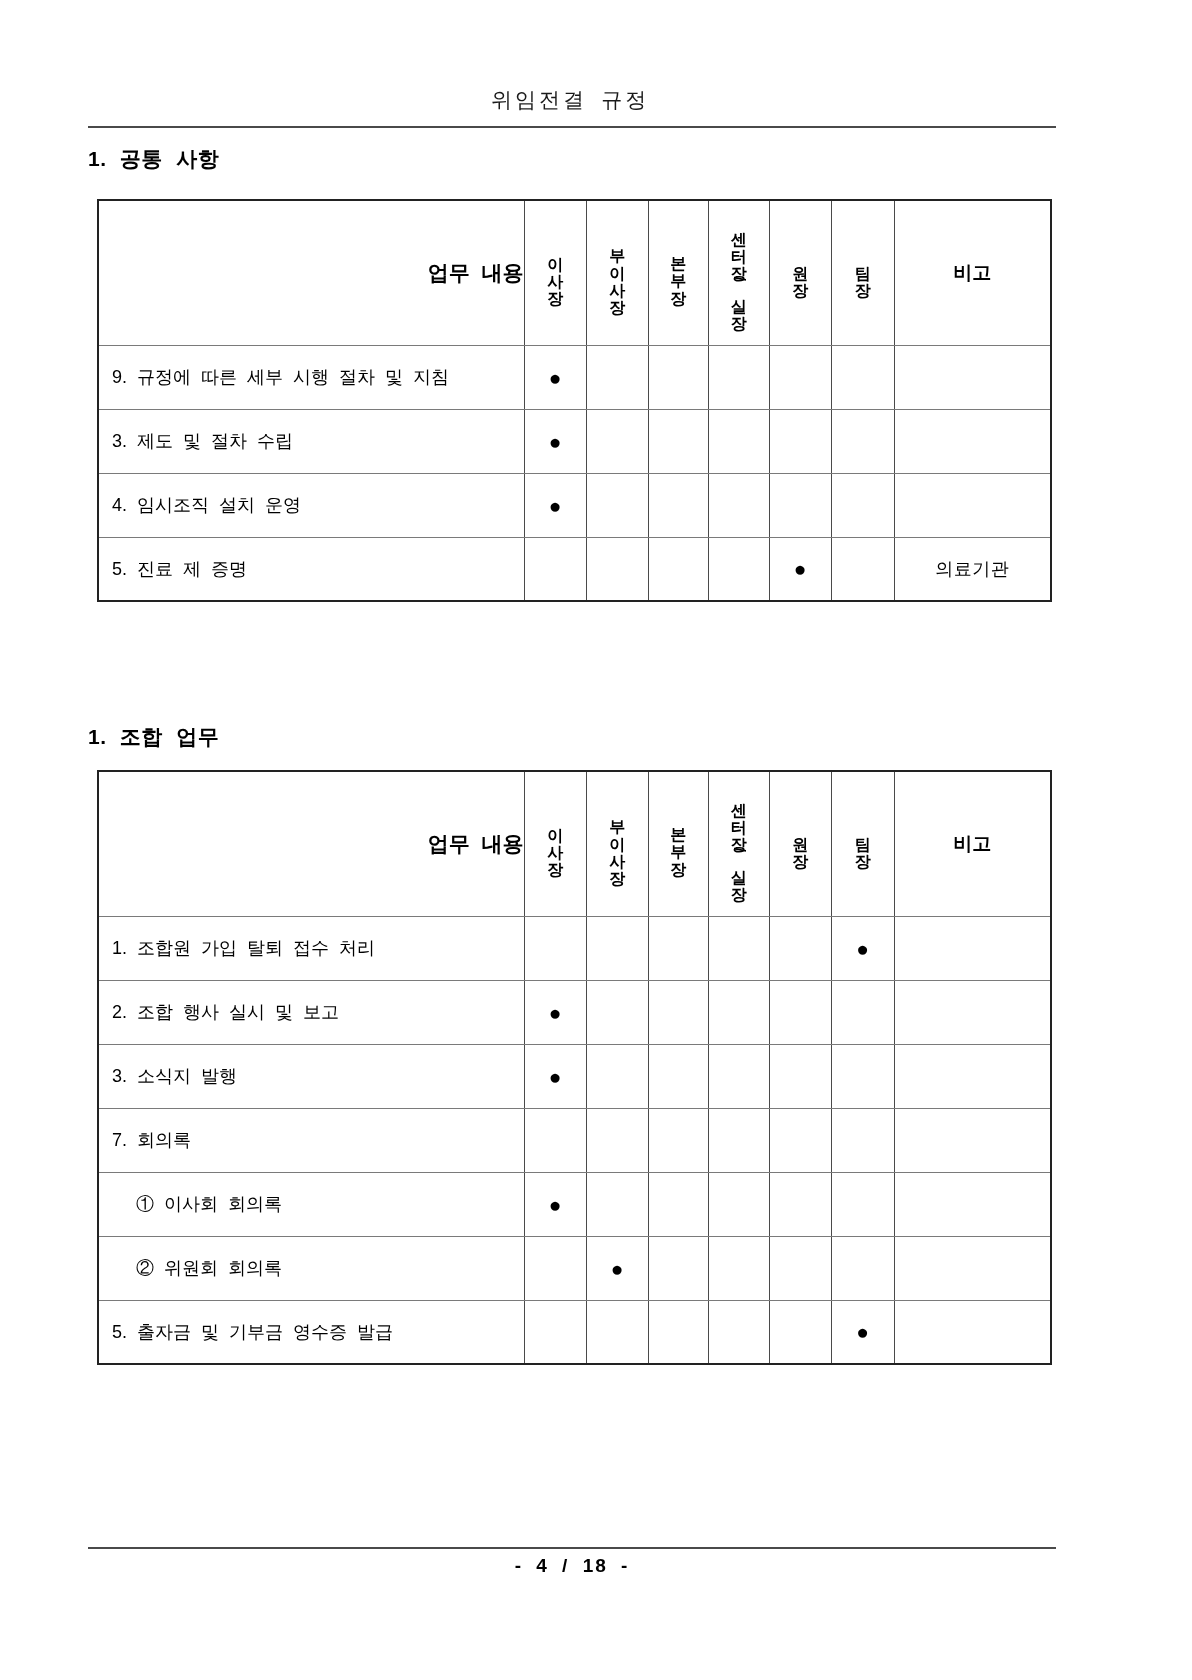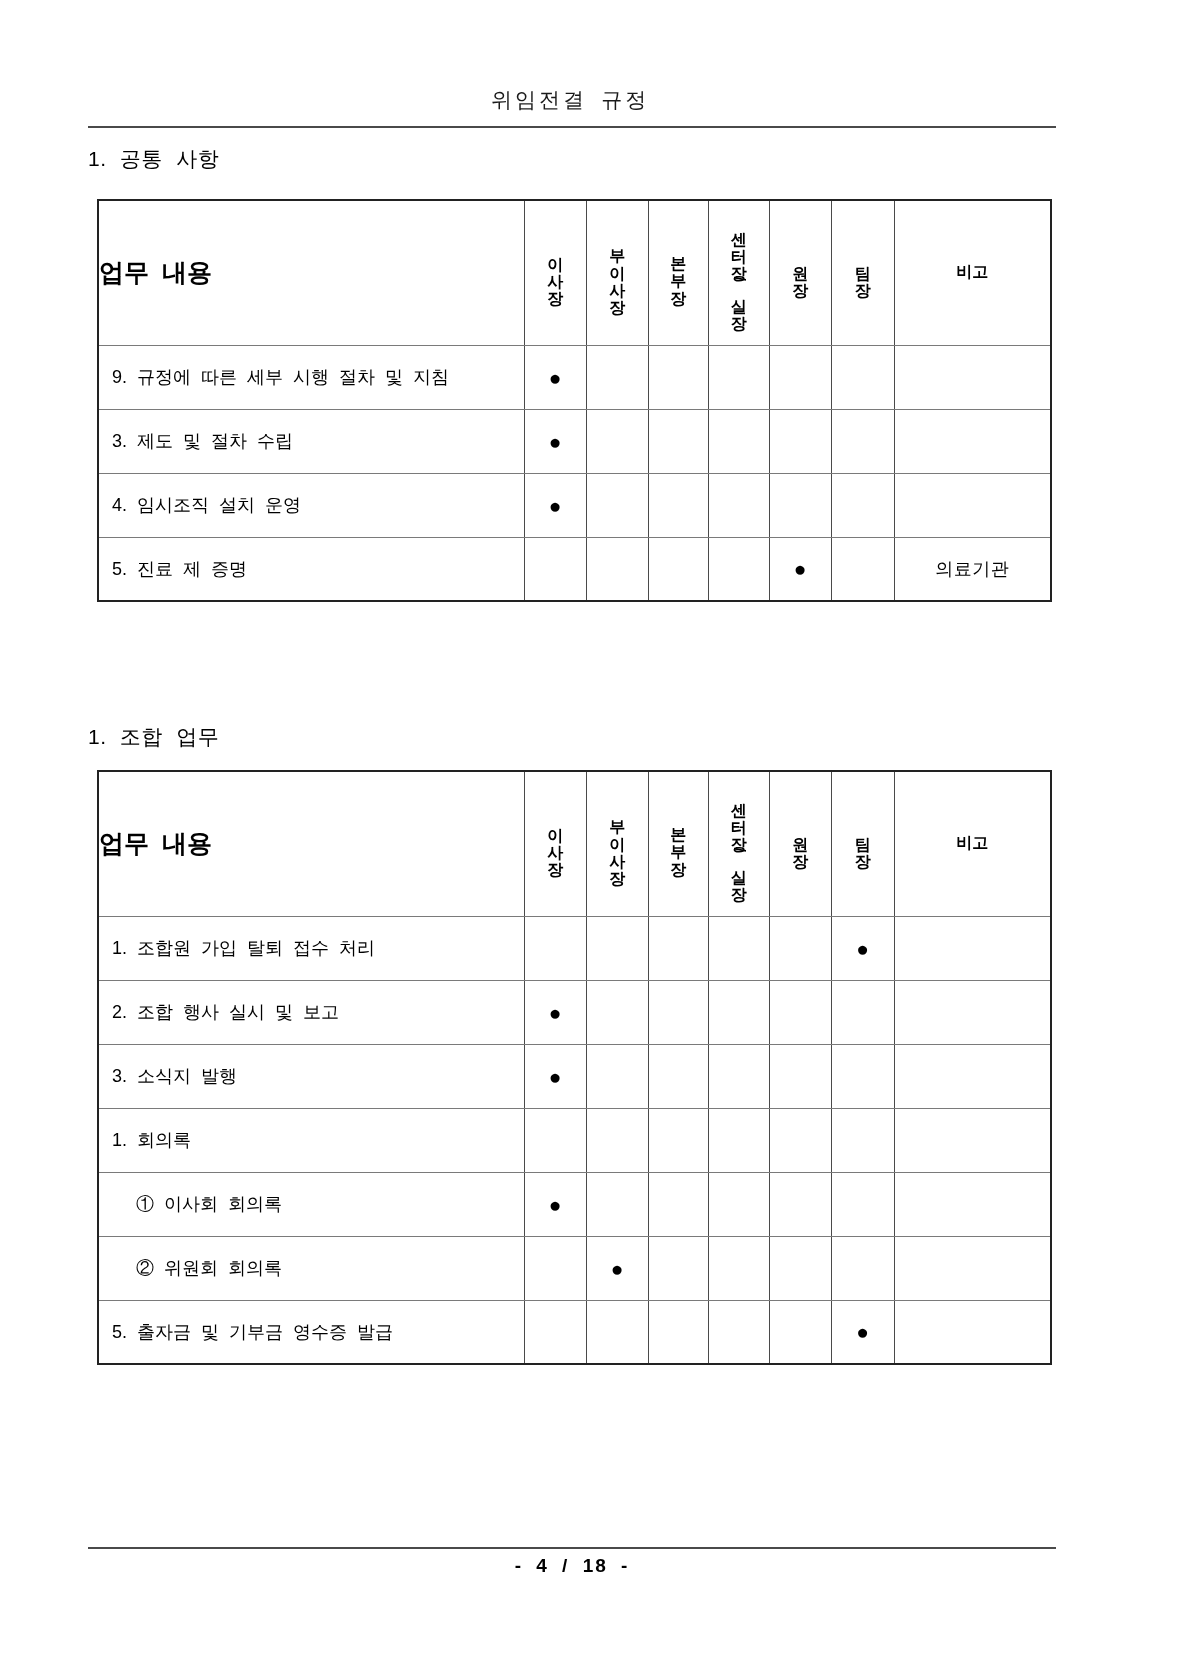--- a/index.html
+++ b/index.html
@@ -34,21 +34,21 @@
     height: 2px;
     background: #4a4a4a;
   }
   .rule-top { top: 126px; }
   .rule-bottom { top: 1547px; }
 
   .section-title {
     position: absolute;
     left: 88px;
     font-size: 21px;
-    font-weight: normal;
+    font-weight: bold;
     letter-spacing: 0.5px;
     word-spacing: 7px;
   }
   #sec1-title { top: 145px; }
   #sec2-title { top: 723px; }
 
   table.approval {
     position: absolute;
     left: 97px;
     width: 953px;
@@ -64,22 +64,22 @@
     border: 1px solid #4a4a4a;
     border-top-color: #7a7a7a;
     border-bottom-color: #7a7a7a;
     padding: 0;
     overflow: hidden;
   }
   .approval tr.head { height: 145px; }
   .approval tr.data { height: 64px; }
 
   .approval th { font-weight: bold; vertical-align: middle; }
-  .task-head { font-size: 25px; text-align: left; word-spacing: 6px; }
-  .remark-head { font-size: 16px; text-align: center; word-spacing: 4px; }
+  .task-head { font-size: 21px; text-align: right; word-spacing: 6px; }
+  .remark-head { font-size: 19px; text-align: center; word-spacing: 4px; }
   th.role { text-align: center; }
   .vert {
     display: inline-block;
     writing-mode: vertical-rl;
     text-orientation: mixed;
     font-size: 16px;
     font-weight: bold;
     line-height: 1.15;
     letter-spacing: 1px;
     max-height: 142px;
@@ -251,21 +251,21 @@
       <td class="task">3. 소식지 발행</td>
       <td class="dot">●</td>
       <td class="dot"></td>
       <td class="dot"></td>
       <td class="dot"></td>
       <td class="dot"></td>
       <td class="dot"></td>
       <td class="remark"></td>
     </tr>
     <tr class="data">
-      <td class="task">1. 회의록</td>
+      <td class="task">7. 회의록</td>
       <td class="dot"></td>
       <td class="dot"></td>
       <td class="dot"></td>
       <td class="dot"></td>
       <td class="dot"></td>
       <td class="dot"></td>
       <td class="remark"></td>
     </tr>
     <tr class="data">
       <td class="task indent">① 이사회 회의록</td>

